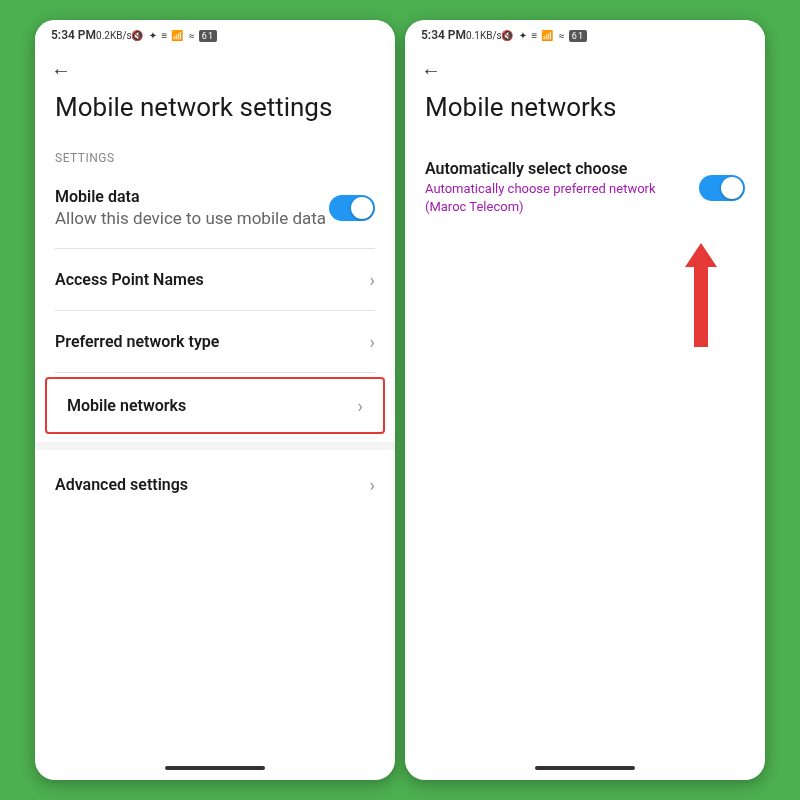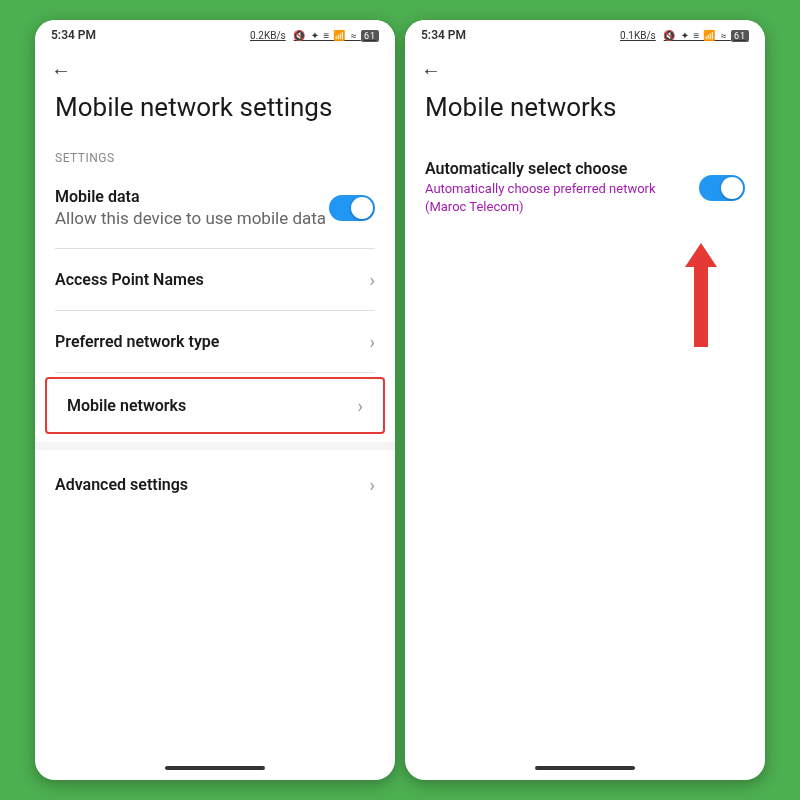--- a/index.html
+++ b/index.html
@@ -22,39 +22,38 @@
       background: #ffffff;
       border-radius: 20px;
       overflow: hidden;
       display: flex;
       flex-direction: column;
       box-shadow: 0 4px 15px rgba(0,0,0,0.3);
     }
 
     .status-bar {
       display: flex;
-      justify-content: space-between;
+      justify-content: flex-start;
       align-items: center;
       padding: 8px 16px 4px;
       font-size: 11px;
       color: #333;
       background: #fff;
     }
 
     .status-time {
       font-weight: 600;
       font-size: 12px;
     }
 
     .status-icons {
       display: flex;
       align-items: center;
-      gap: 8px;
+      gap: 0;
       font-size: 10px;
-      text-decoration: underline;
     }
 
     .back-button {
       padding: 10px 16px 4px;
       font-size: 20px;
       cursor: pointer;
       color: #333;
     }
 
     .screen-title {

